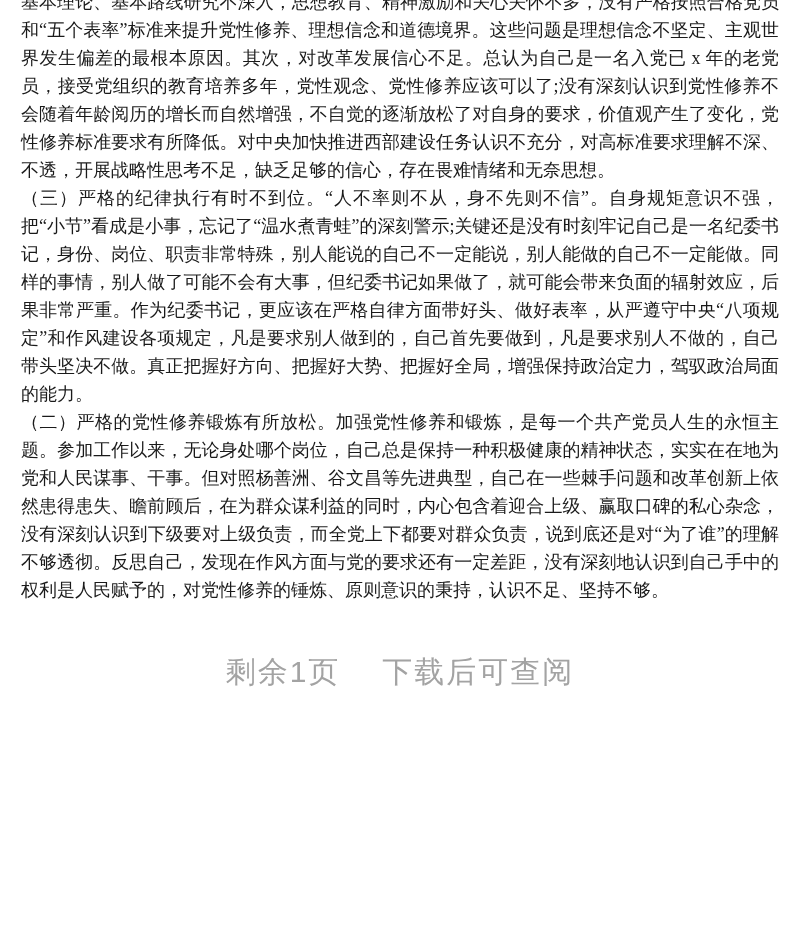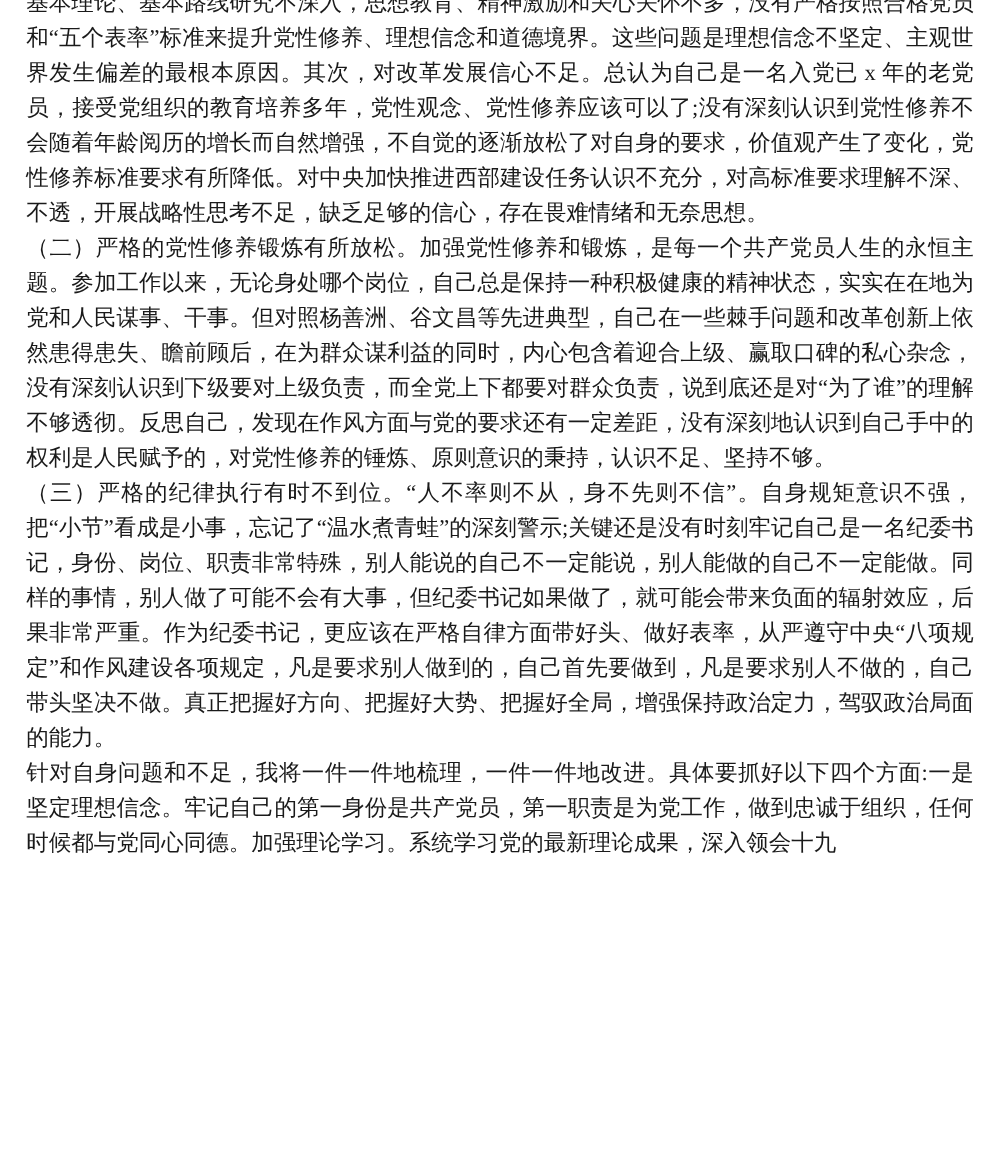--- a/index.html
+++ b/index.html
@@ -48,19 +48,21 @@
     width: 42px;
   }
 </style>
 </head>
 <body>
 
 <div class="page">
 
   <div class="doc">
     <p>基本理论、基本路线研究不深入，思想教育、精神激励和关心关怀不多，没有严格按照合格党员和“五个表率”标准来提升党性修养、理想信念和道德境界。这些问题是理想信念不坚定、主观世界发生偏差的最根本原因。其次，对改革发展信心不足。总认为自己是一名入党已 x 年的老党员，接受党组织的教育培养多年，党性观念、党性修养应该可以了;没有深刻认识到党性修养不会随着年龄阅历的增长而自然增强，不自觉的逐渐放松了对自身的要求，价值观产生了变化，党性修养标准要求有所降低。对中央加快推进西部建设任务认识不充分，对高标准要求理解不深、不透，开展战略性思考不足，缺乏足够的信心，存在畏难情绪和无奈思想。</p>
+    <p>（三）严格的纪律执行有时不到位。“人不率则不从，身不先则不信”。自身规矩意识不强，把“小节”看成是小事，忘记了“温水煮青蛙”的深刻警示;关键还是没有时刻牢记自己是一名纪委书记，身份、岗位、职责非常特殊，别人能说的自己不一定能说，别人能做的自己不一定能做。同样的事情，别人做了可能不会有大事，但纪委书记如果做了，就可能会带来负面的辐射效应，后果非常严重。作为纪委书记，更应该在严格自律方面带好头、做好表率，从严遵守中央“八项规定”和作风建设各项规定，凡是要求别人做到的，自己首先要做到，凡是要求别人不做的，自己带头坚决不做。真正把握好方向、把握好大势、把握好全局，增强保持政治定力，驾驭政治局面的能力。</p>
     <p>（二）严格的党性修养锻炼有所放松。加强党性修养和锻炼，是每一个共产党员人生的永恒主题。参加工作以来，无论身处哪个岗位，自己总是保持一种积极健康的精神状态，实实在在地为党和人民谋事、干事。但对照杨善洲、谷文昌等先进典型，自己在一些棘手问题和改革创新上依然患得患失、瞻前顾后，在为群众谋利益的同时，内心包含着迎合上级、赢取口碑的私心杂念，没有深刻认识到下级要对上级负责，而全党上下都要对群众负责，说到底还是对“为了谁”的理解不够透彻。反思自己，发现在作风方面与党的要求还有一定差距，没有深刻地认识到自己手中的权利是人民赋予的，对党性修养的锤炼、原则意识的秉持，认识不足、坚持不够。</p>
-    <p>（三）严格的纪律执行有时不到位。“人不率则不从，身不先则不信”。自身规矩意识不强，把“小节”看成是小事，忘记了“温水煮青蛙”的深刻警示;关键还是没有时刻牢记自己是一名纪委书记，身份、岗位、职责非常特殊，别人能说的自己不一定能说，别人能做的自己不一定能做。同样的事情，别人做了可能不会有大事，但纪委书记如果做了，就可能会带来负面的辐射效应，后果非常严重。作为纪委书记，更应该在严格自律方面带好头、做好表率，从严遵守中央“八项规定”和作风建设各项规定，凡是要求别人做到的，自己首先要做到，凡是要求别人不做的，自己带头坚决不做。真正把握好方向、把握好大势、把握好全局，增强保持政治定力，驾驭政治局面的能力。</p>
-    <p>针对自身问题和不足，我将一件一件地梳理，一件一件地改进。具体要抓好以下四个方面:一是坚定理想信念。牢记自己的第一身份是共产党员，第一职责是为党工作，做到忠诚于组织，任何时候都与党同心同德。加强理论学习。系统学习党的最新理论成果，深入领会十九</p>
   </div>
 
+  <div class="footer">
+    <span>剩余1页</span><span class="gap"></span><span>下载后可查阅</span>
+  </div>
 
 </div>
 
 </body></html>

